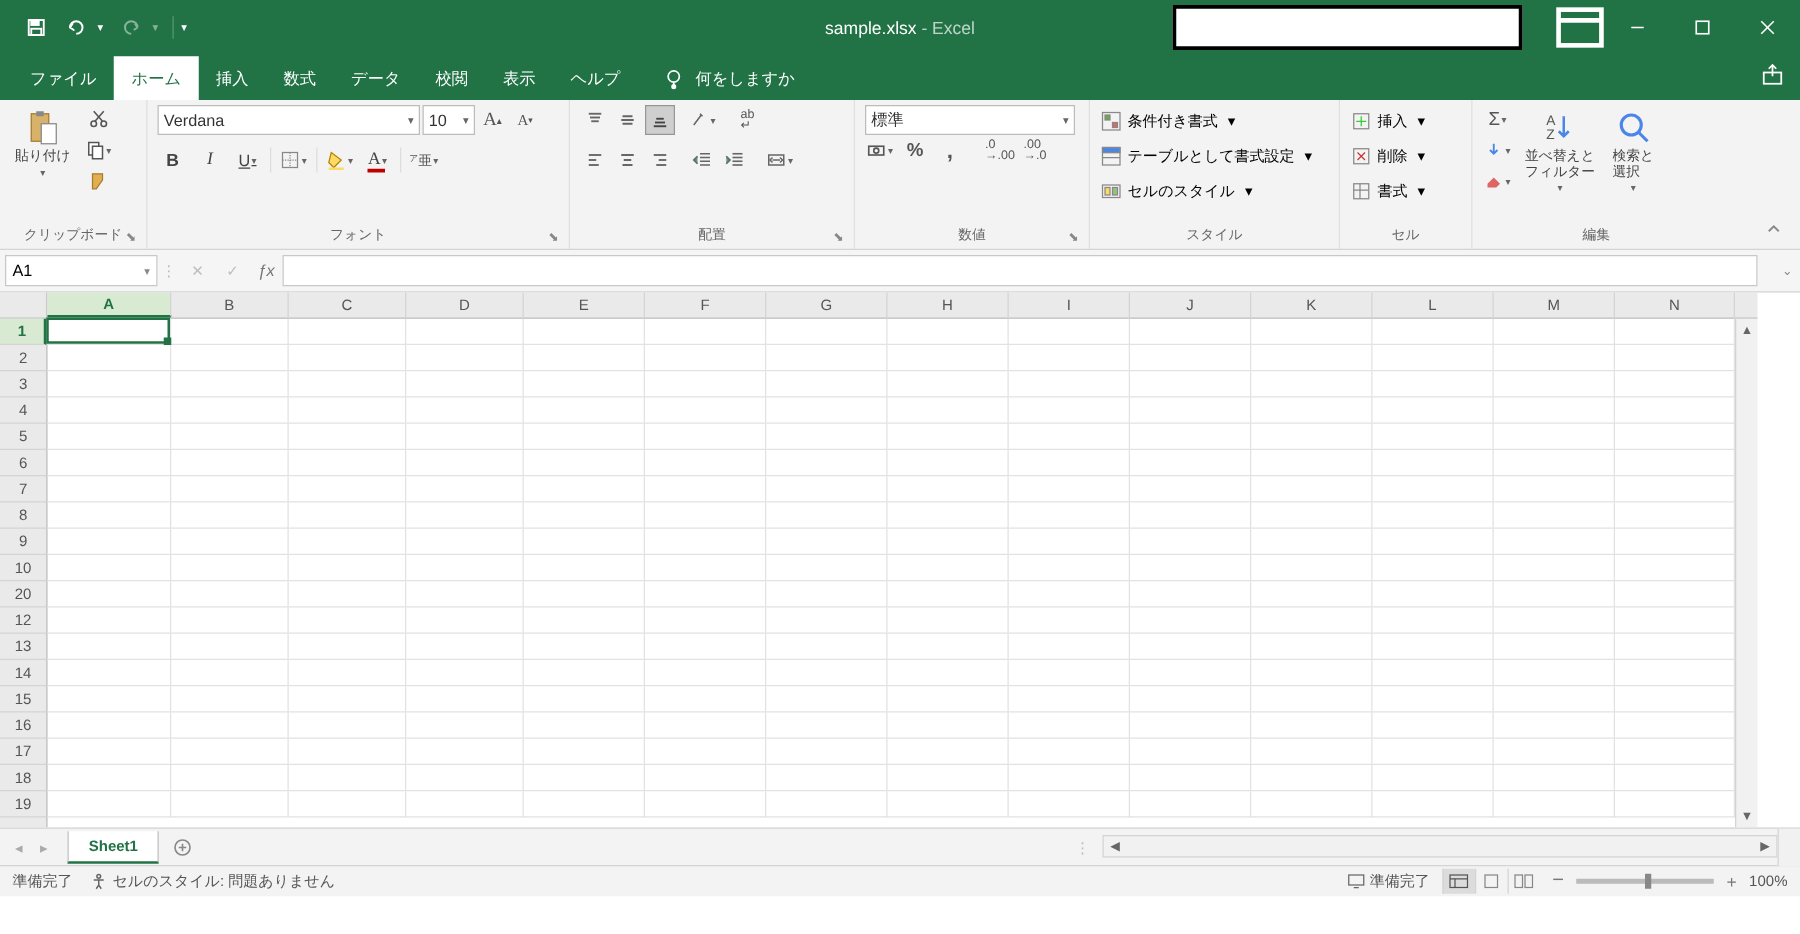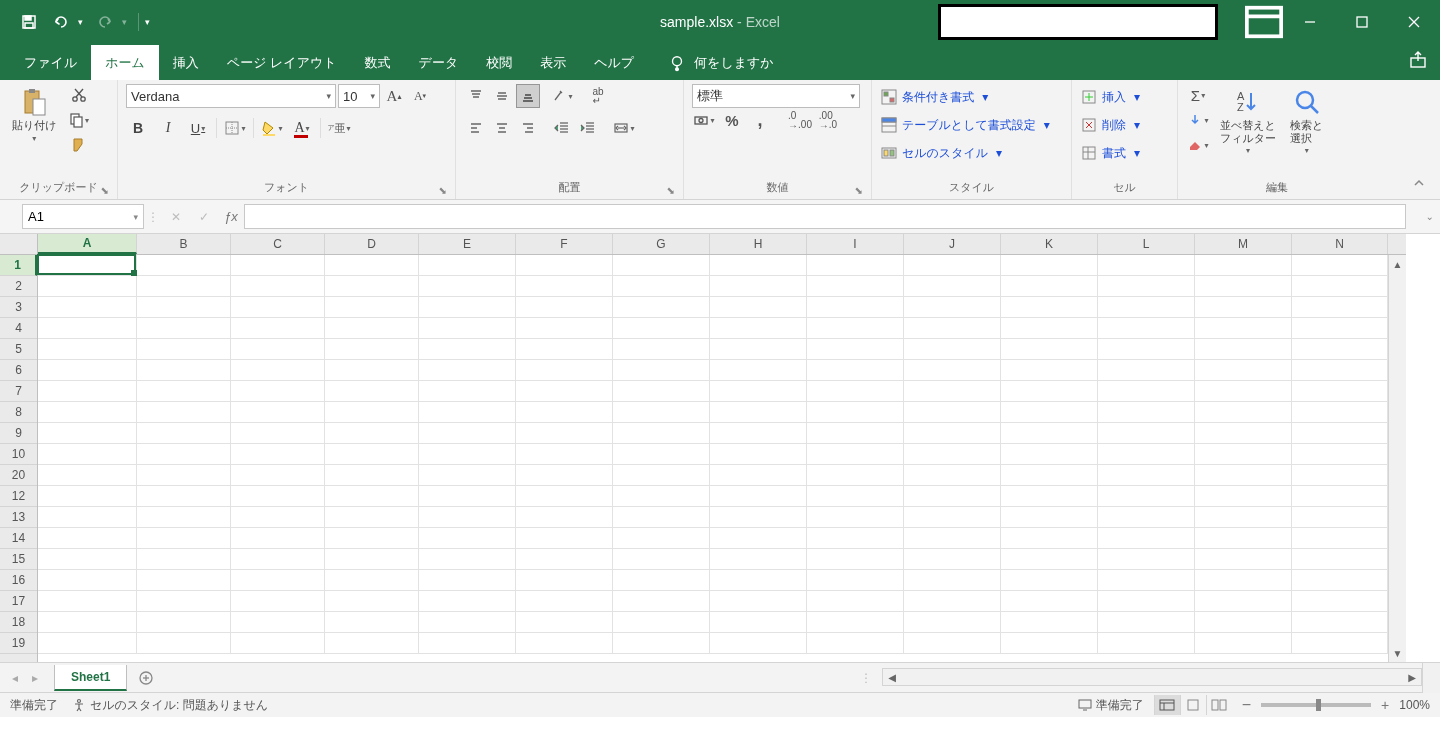--- a/index.html
+++ b/index.html
@@ -40,26 +40,26 @@
 .bigbtn svg { width: 30px; height: 30px; }
 .bigbtn-label { font-size: 11px; color:#444; text-align:left; line-height:1.15;}
 .stack3 { display:flex; flex-direction:column; gap:3px; justify-content:center; height:72px;}
 .smbtn { width:24px; height:24px; display:flex;align-items:center;justify-content:center; position:relative;}
 .smbtn svg { width:16px; height:16px; }
 .smbtn .dd { font-size:8px; color:#666; margin-left:1px;}
 .hrow { display:flex; gap:2px; align-items:center;}
 .combo { height:24px; border:1px solid #bcbcbc; background:#fff; display:flex; align-items:center; padding:0 4px; font-size:13px; color:#333;}
 .combo .arr{ margin-left:auto; font-size:9px; color:#666;}
 .selected-hl { background:#cfcfcf; border:1px solid #969696; }
-.styles-row { display:flex; align-items:center; gap:4px; height:26px; font-size:12px; color:#1d4ed8;}
+.styles-row { display:flex; align-items:center; gap:4px; height:26px; font-size:12px; color:#000000;}
 .styles-row svg{width:18px;height:18px;}
 
 
 .fx-row { height: 34px; background:#f5f5f5; border-bottom:1px solid #d4d4d4; display:flex; align-items:center; }
-.namebox { width: 122px; height:25px; margin-left:22px; border:1px solid #c8c8c8; background:#fff; display:flex; align-items:center; padding:0 5px; font-size:13px;}
+.namebox { width: 122px; height:25px; margin-left:4px; border:1px solid #c8c8c8; background:#fff; display:flex; align-items:center; padding:0 5px; font-size:13px;}
 .namebox .arr{margin-left:auto;color:#888;font-size:9px;}
 .fx-sep { width:18px; text-align:center; color:#bbb;}
 .fx-btn { width:28px; height:25px; display:flex;align-items:center;justify-content:center; color:#bdbdbd;}
 .fx-label { font-style:italic; color:#777; padding:0 6px; font-size:13px;}
 .fx-input { flex:1; height:25px; border:1px solid #c8c8c8; background:#fff; margin-right:20px;}
 .fx-expand{color:#888;font-size:10px;margin-right:6px;}
 
 
 .grid-wrap { display:flex; height:428px; position:relative;}
 .corner { width:38px; height:21px; background:#eaeaea; border-right:1px solid #bfbfbf; border-bottom:1px solid #bfbfbf;}
@@ -154,21 +154,20 @@
         </svg>
       </div>
   </div>
 </div>
 
 <div class="tabs-row">
   <div id="tabs-container" style="display: flex;">
       <div class="tab">ファイル</div>
       <div class="tab active">ホーム</div>
       <div class="tab">挿入</div>
-      <div class="tab">ページ レイアウト</div>
       <div class="tab">数式</div>
       <div class="tab">データ</div>
       <div class="tab">校閲</div>
       <div class="tab">表示</div>
       <div class="tab">ヘルプ</div>
     </div>
   <div class="tell-me">
     <svg viewBox="0 0 20 20" stroke="#fff" fill="none" stroke-width="1.5">
         <circle cx="10" cy="8" r="5"></circle>
         <line x1="10" y1="13" x2="10" y2="18"></line>

